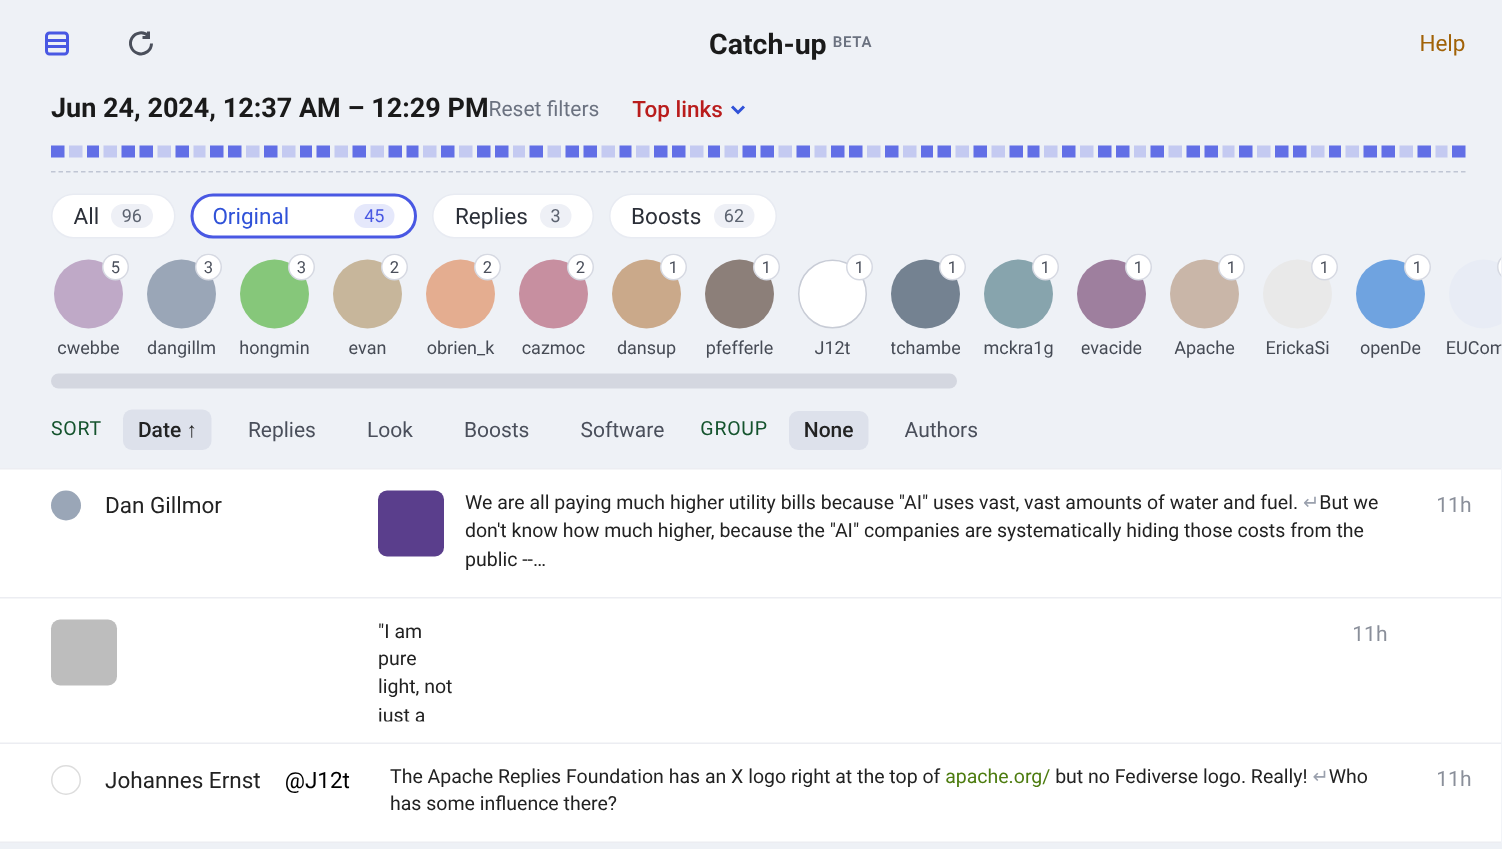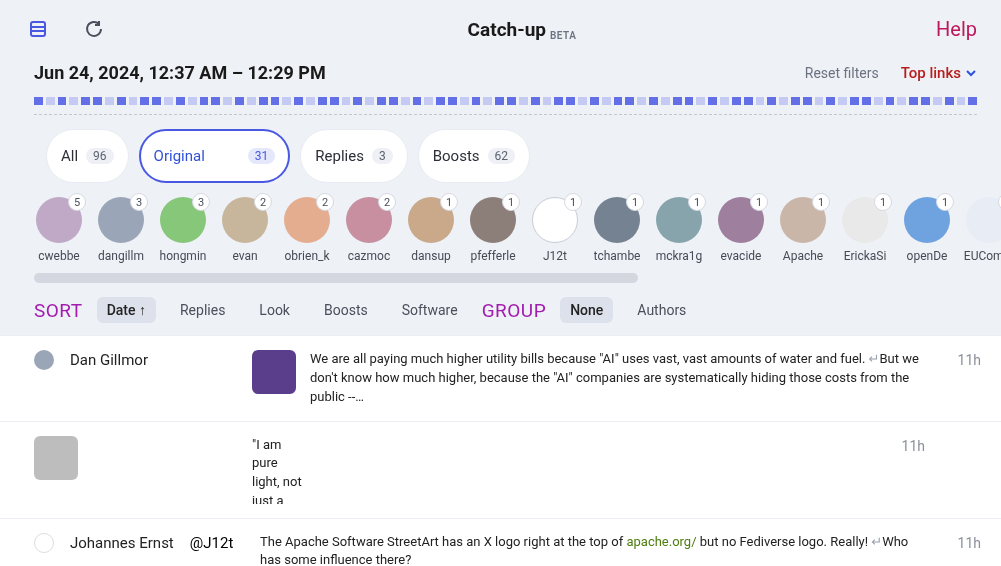--- a/index.html
+++ b/index.html
@@ -16,27 +16,27 @@
     align-items: center;
     justify-content: space-between;
     padding: 10px 24px 8px 24px;
     height: 56px;
   }
   .topbar-left { display: flex; gap: 28px; align-items: center; }
   .icon-btn {
     width: 28px; height: 28px; display: flex; align-items: center; justify-content: center;
     color: #4958e3; cursor: pointer; border-radius: 6px;
   }
-  .title-wrap { display: flex; align-items: flex-end; gap: 4px; }
+  .title-wrap { display: flex; align-items: center; gap: 4px; }
   .title { font-weight: 700; font-size: 19px; color: #1a1a1a; }
   .beta-badge { font-size: 10px; color: #6b7280; font-weight: 600; letter-spacing: 0.5px; margin-top: -2px;}
-  .help-link { color: #be185d; font-size: 20px; cursor: pointer; }
+  .help-link { color: #a16207; font-size: 15px; cursor: pointer; }
 
   .subbar {
-    display: flex; align-items: center; justify-content: space-between;
+    display: flex; align-items: center; 
     padding: 6px 24px 6px 34px;
   }
   .date-range { font-weight: 700; font-size: 18px; color: #1a1a1a; }
   .subbar-right { display: flex; align-items: center; gap: 22px; }
   .reset-link { color: #6b7280; font-size: 14px; cursor: pointer; }
   .toplinks { color: #b91c1c; font-size: 15px; font-weight: 500; cursor: pointer; display: flex; align-items: center; gap: 4px;}
 
   .timeline {
     margin: 4px 24px 8px 34px;
     height: 22px;
@@ -48,29 +48,29 @@
   }
   .timeline .tick {
     flex: 1;
     height: 8px;
     background: #4958e3;
     opacity: 0.85;
   }
   .timeline .tick.thin { opacity: 0.25; }
 
   .filters {
-    display: flex; gap: 10px; padding: 6px 24px 10px 34px; margin-left: 12px;
+    display: flex; gap: 10px; padding: 6px 24px 10px 34px;
   }
   .pill {
     display: inline-flex; align-items: center; gap: 8px;
     background: #fff; border: 1px solid #e8ebf2; border-radius: 999px;
     padding: 5px 14px; font-size: 15px; color: #2b2f38; cursor: pointer;
   }
   .pill.selected {
-    border: 2px solid #4958e3; color: #3052d8; padding: 16px 13px; gap: 43px;
+    border: 2px solid #4958e3; color: #3052d8; padding: 4px 13px; gap: 43px;
   }
   .pill .count {
     background: #eef0f6; border-radius: 10px; padding: 1px 7px; font-size: 12px; color: #5c6370;
   }
   .pill.selected .count { background: #e5e8fb; color: #4958e3; }
 
   .authors-row {
     display: flex; gap: 12px; padding: 4px 0 6px 34px; overflow: hidden;
   }
   .author {
@@ -94,21 +94,21 @@
     border-radius: 8px; position: relative;
   }
   .scroll-thumb {
     position: absolute; left: 0; top: 0; height: 10px; width: 64%; background: #d4d7e0; border-radius: 8px;
   }
 
   .sortbar {
     display: flex; align-items: center; gap: 14px; padding: 14px 24px 12px 34px;
     font-size: 14px;
   }
-  .sortlabel { color: #a21caf; font-size: 19px; letter-spacing: 0.5px; }
+  .sortlabel { color: #14532d; font-size: 13px; letter-spacing: 0.5px; }
   .sortbtn {
     padding: 5px 10px; border-radius: 6px; color: #4a4f5b; cursor: pointer; background:transparent;
   }
   .sortbtn.active { background: #dde1eb; color: #222; font-weight: 500; }
 
   .feed {
     background: #fff; margin: 0; border-top: 1px solid #ecedf2;
   }
   .post {
     display: grid;
@@ -253,21 +253,21 @@
     <div class="tick"></div>
 </div>
 
 <div class="filters">
   <div class="pill">
     <span>All</span>
     <span class="count">96</span>
   </div>
   <div class="pill selected">
     <span>Original</span>
-    <span class="count">31</span>
+    <span class="count">45</span>
   </div>
   <div class="pill">
     <span>Replies</span>
     <span class="count">3</span>
   </div>
   <div class="pill">
     <span>Boosts</span>
     <span class="count">62</span>
   </div>
 </div>
@@ -426,18 +426,18 @@
   </div>
 
   <div class="post" style="grid-template-columns:210px 0px 1fr 48px;">
     <div class="post-author">
       <span class="mini-av" style="background:#ffffff;border:1px solid #ddd"></span>
       <span>Johannes Ernst </span>
       <span class="handle">@J12t</span>
     </div>
     <div></div>
     <div class="post-text">
-      <span>The Apache Software StreetArt has an X logo right at the top of </span><span class="link">apache.org/</span><span> but no Fediverse logo. Really! </span><span class="return-sym">↵</span><span>Who has some influence there?</span>
+      <span>The Apache Replies Foundation has an X logo right at the top of </span><span class="link">apache.org/</span><span> but no Fediverse logo. Really! </span><span class="return-sym">↵</span><span>Who has some influence there?</span>
     </div>
     <div class="post-time">11h</div>
   </div>
 
 </div>
 
 </body></html>

